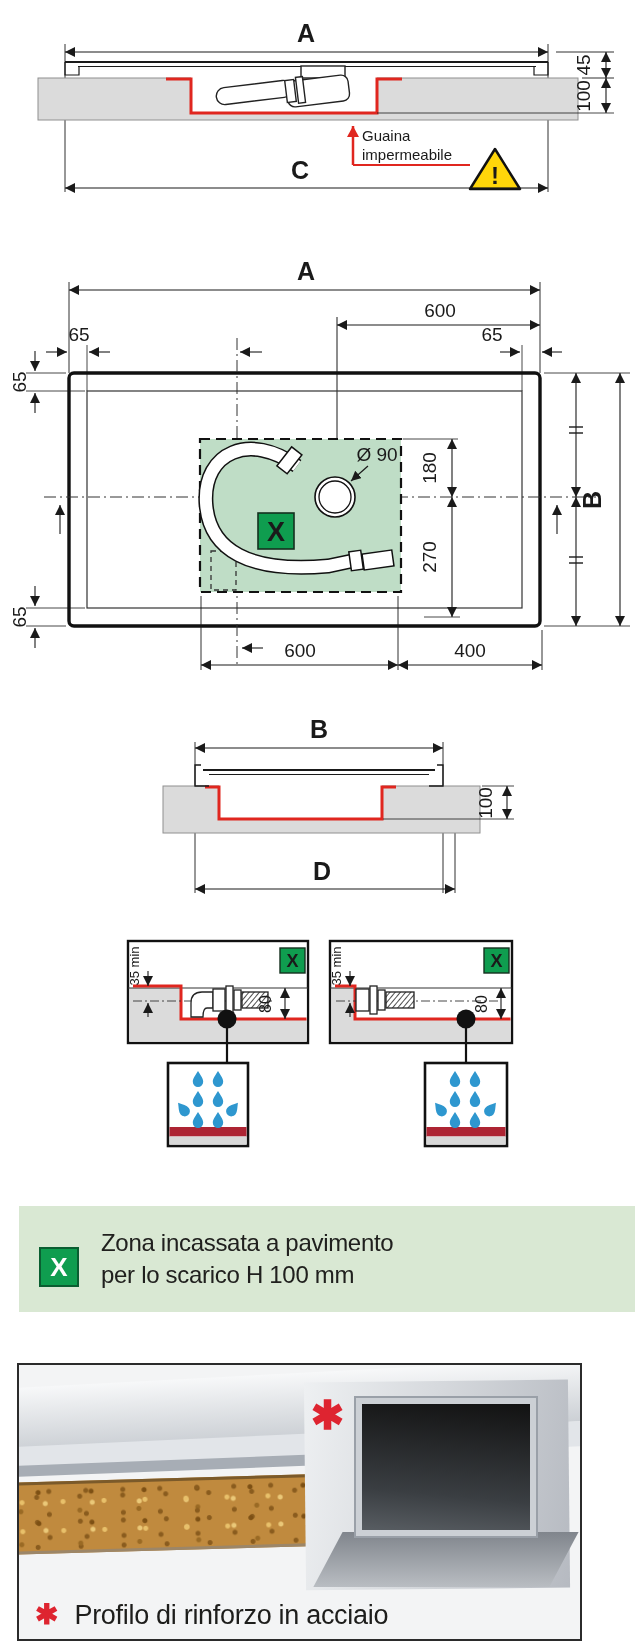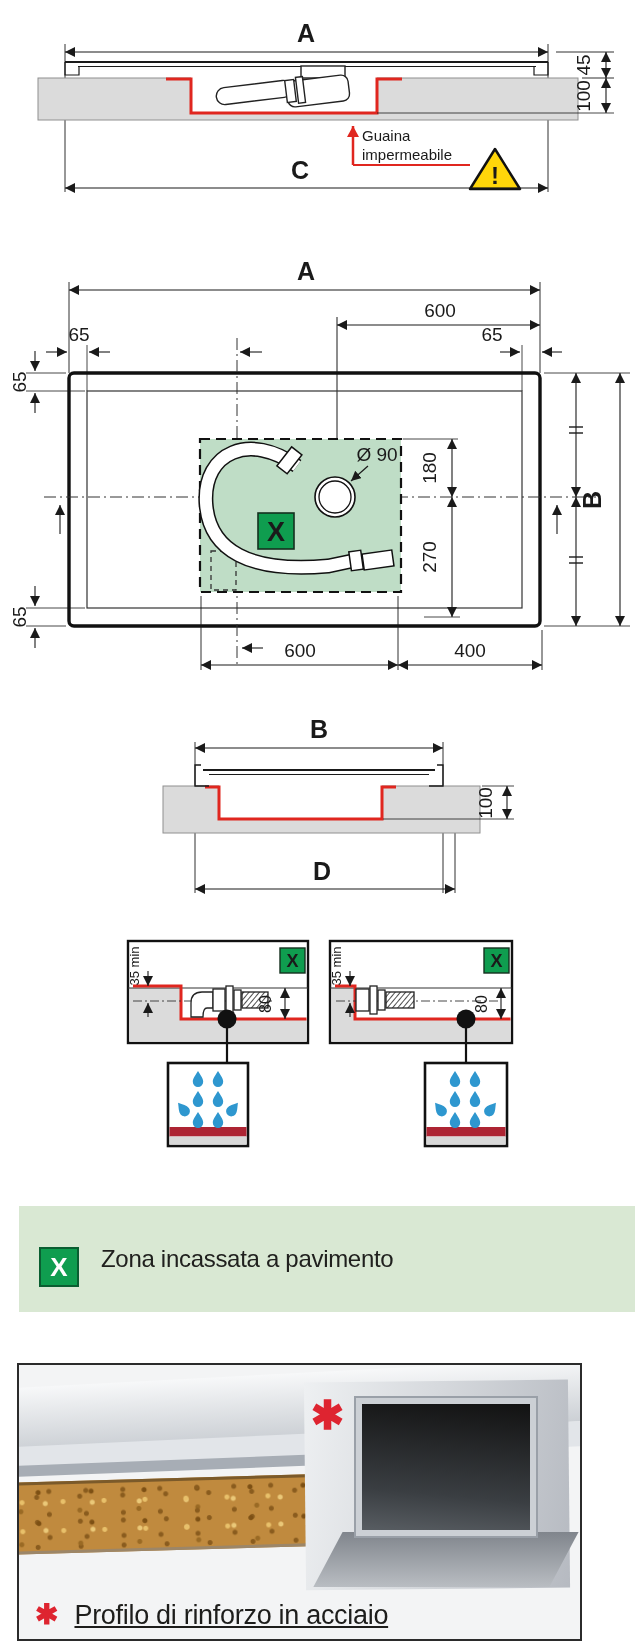--- a/index.html
+++ b/index.html
@@ -44,21 +44,21 @@
          transform:rotate(-0.6deg);}
   .ph-shadow{left:55%;top:61%;width:42%;height:20%;
          background:linear-gradient(#80858c,#b9bdc2);transform:skewX(-28deg);}
   .ph-tube{left:60%;top:12%;width:30%;height:46%;
          background:linear-gradient(185deg,#121212,#3a3e42 70%,#585d62);
          border:6px solid #ccd0d5;box-shadow:0 0 0 2px #9aa0a8;}
   .ph-asterisk{left:52%;top:10%;font-size:40px;font-weight:bold;color:#de2430;}
   .photo-caption{position:absolute;left:16px;bottom:8px;display:flex;
          align-items:baseline;gap:16px;}
   .photo-caption .ast{color:#de2430;font-size:28px;font-weight:bold;}
-  .photo-caption .cap{color:#1d1d1b;font-size:27px;letter-spacing:-0.3px;text-decoration:underline;}
+  .photo-caption .cap{color:#1d1d1b;font-size:27px;letter-spacing:-0.3px;}
 </style>
 </head>
 <body>
 
 <div class="page">
 
 <svg class="diagram-svg" width="635" height="1160" viewBox="0 0 635 1160">
   <defs>
     <marker id="ah" markerUnits="userSpaceOnUse" markerWidth="12" markerHeight="12" refX="10" refY="5" orient="auto-start-reverse">
       <path d="M0,0 L10,5 L0,10 Z" fill="#1a1a1a"></path>
@@ -327,20 +327,21 @@
     </g>
   </g>
 </svg>
 
 <div class="legend">
   <div class="legend-badge">
     <span>X</span>
   </div>
   <div class="legend-text">
     <div>Zona incassata a pavimento</div>
+    <div>per lo scarico H 100 mm</div>
   </div>
 </div>
 
 <div class="photo">
   <div class="ph-layer ph-tray-top"></div>
   <div class="ph-layer ph-tray-edge"></div>
   <div class="ph-layer ph-gap"></div>
   <div class="ph-layer ph-chip"></div>
   <div class="ph-layer ph-steel"></div>
   <div class="ph-layer ph-shadow"></div>

